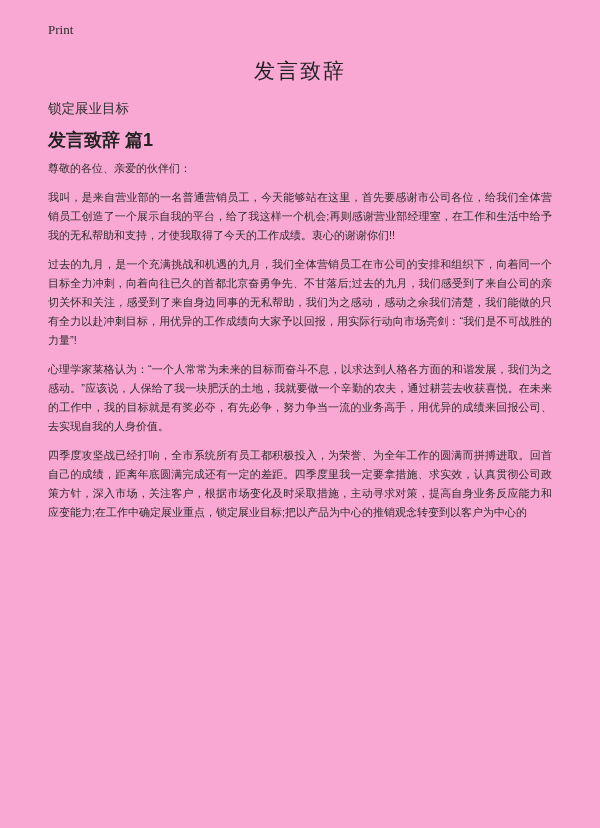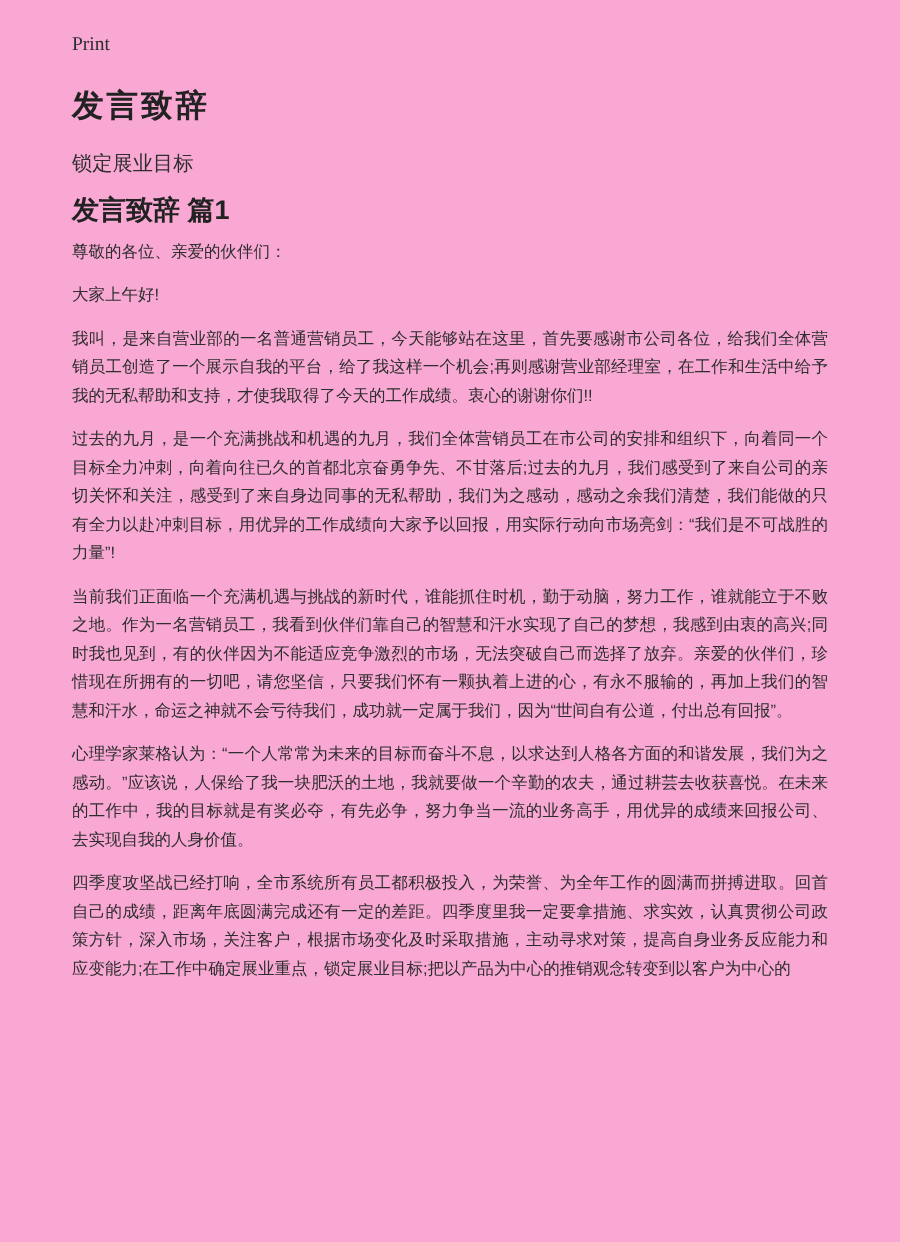--- a/index.html
+++ b/index.html
@@ -21,23 +21,23 @@
   .print-link {
     display: inline-block;
     font-family: "Liberation Serif", serif;
     font-size: 13px;
     color: #2e2e2e;
     text-decoration: none;
     cursor: pointer;
   }
   .doc-title {
     margin: 20px 0 0 0;
-    text-align: left;
+    text-align: center;
     font-size: 21px;
-    font-weight: 700;
+    font-weight: 400;
     letter-spacing: 2px;
     color: #222222;
     line-height: 26px;
   }
   .subtitle {
     margin: 16px 0 0 0;
     font-size: 13.5px;
     line-height: 18px;
     color: #2e2e2e;
   }
@@ -66,25 +66,23 @@
   <a class="print-link">Print</a>
 
   <h1 class="doc-title">发言致辞</h1>
 
   <p class="subtitle">锁定展业目标</p>
 
   <h2 class="section-heading">发言致辞 篇1</h2>
 
   <p class="para">尊敬的各位、亲爱的伙伴们：</p>
 
-  <p class="para">大家上午好!</p>
 
   <p class="para">我叫，是来自营业部的一名普通营销员工，今天能够站在这里，首先要感谢市公司各位，给我们全体营销员工创造了一个展示自我的平台，给了我这样一个机会;再则感谢营业部经理室，在工作和生活中给予我的无私帮助和支持，才使我取得了今天的工作成绩。衷心的谢谢你们!!</p>
 
   <p class="para">过去的九月，是一个充满挑战和机遇的九月，我们全体营销员工在市公司的安排和组织下，向着同一个目标全力冲刺，向着向往已久的首都北京奋勇争先、不甘落后;过去的九月，我们感受到了来自公司的亲切关怀和关注，感受到了来自身边同事的无私帮助，我们为之感动，感动之余我们清楚，我们能做的只有全力以赴冲刺目标，用优异的工作成绩向大家予以回报，用实际行动向市场亮剑：“我们是不可战胜的力量”!</p>
 
-  <p class="para">当前我们正面临一个充满机遇与挑战的新时代，谁能抓住时机，勤于动脑，努力工作，谁就能立于不败之地。作为一名营销员工，我看到伙伴们靠自己的智慧和汗水实现了自己的梦想，我感到由衷的高兴;同时我也见到，有的伙伴因为不能适应竞争激烈的市场，无法突破自己而选择了放弃。亲爱的伙伴们，珍惜现在所拥有的一切吧，请您坚信，只要我们怀有一颗执着上进的心，有永不服输的，再加上我们的智慧和汗水，命运之神就不会亏待我们，成功就一定属于我们，因为“世间自有公道，付出总有回报”。</p>
 
   <p class="para">心理学家莱格认为：“一个人常常为未来的目标而奋斗不息，以求达到人格各方面的和谐发展，我们为之感动。”应该说，人保给了我一块肥沃的土地，我就要做一个辛勤的农夫，通过耕芸去收获喜悦。在未来的工作中，我的目标就是有奖必夺，有先必争，努力争当一流的业务高手，用优异的成绩来回报公司、去实现自我的人身价值。</p>
 
   <p class="para">四季度攻坚战已经打响，全市系统所有员工都积极投入，为荣誉、为全年工作的圆满而拼搏进取。回首自己的成绩，距离年底圆满完成还有一定的差距。四季度里我一定要拿措施、求实效，认真贯彻公司政策方针，深入市场，关注客户，根据市场变化及时采取措施，主动寻求对策，提高自身业务反应能力和应变能力;在工作中确定展业重点，锁定展业目标;把以产品为中心的推销观念转变到以客户为中心的</p>
 
 </div>
 
 </body></html>

